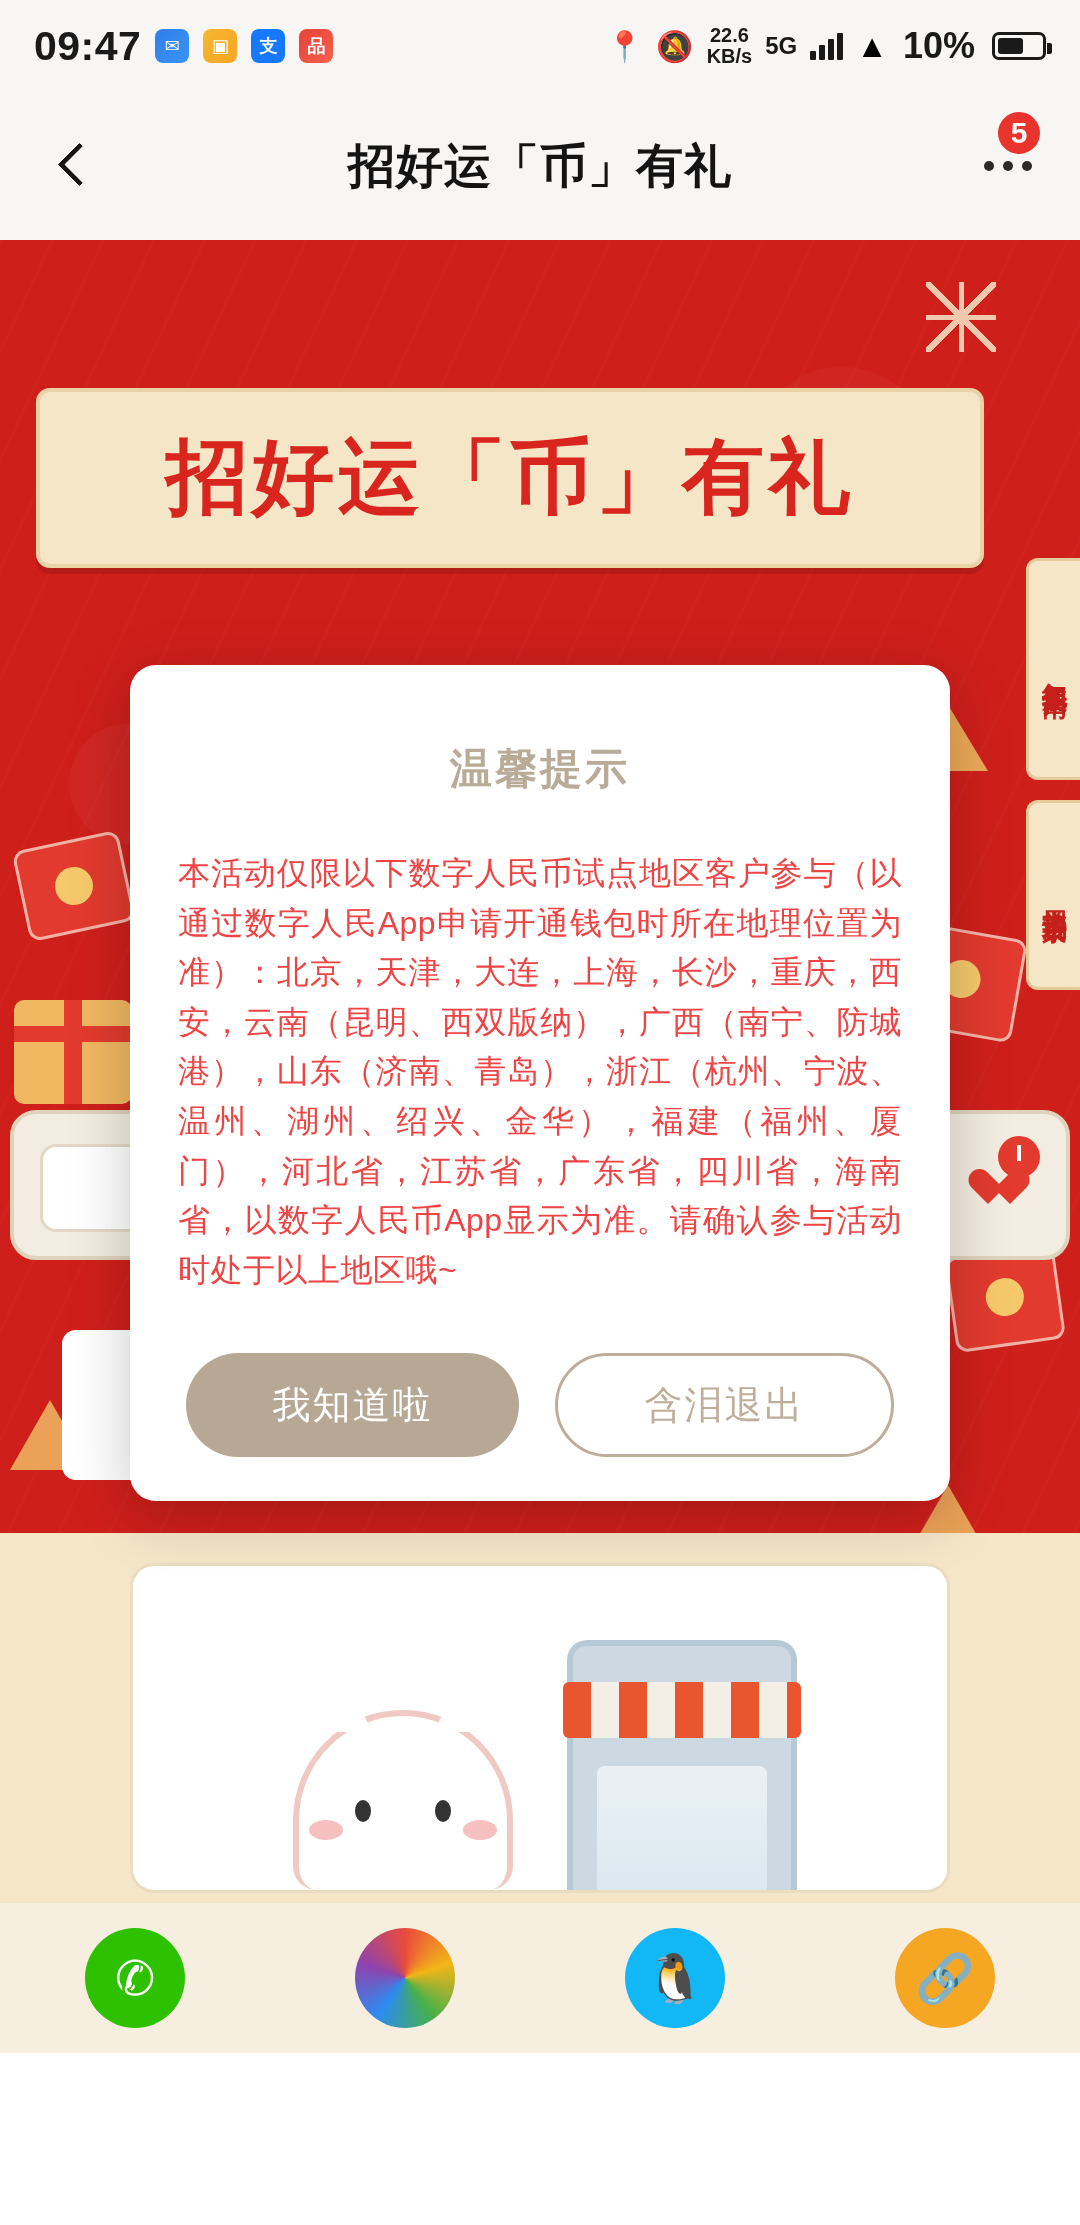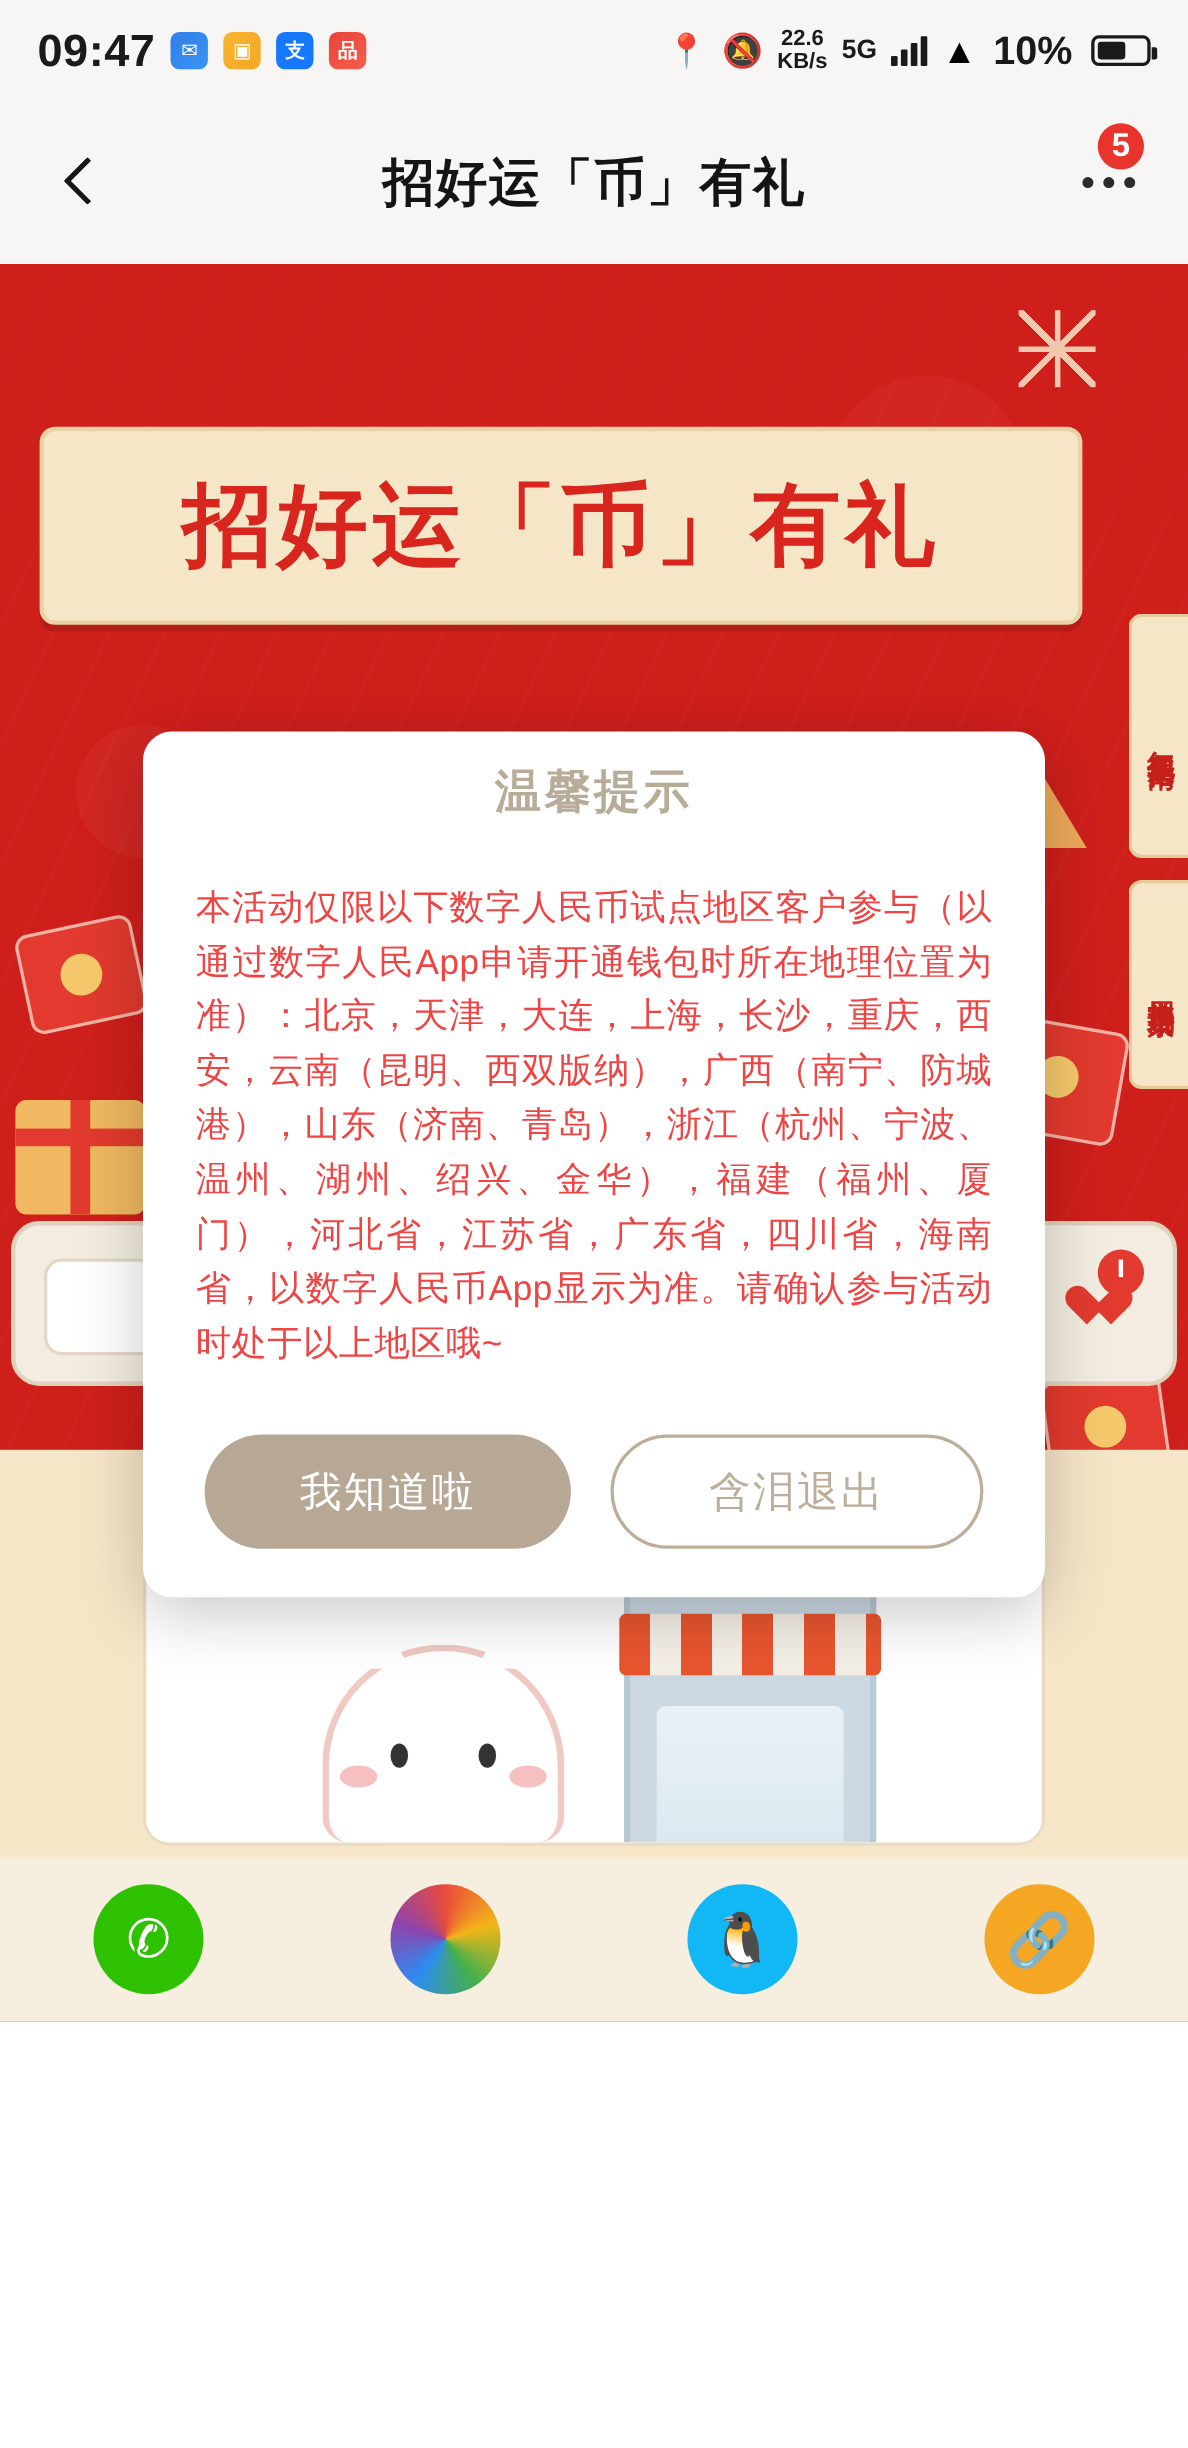--- a/index.html
+++ b/index.html
@@ -4,21 +4,21 @@
 <style>
   * { box-sizing: border-box; margin: 0; padding: 0; }
   html, body {
     width: 1080px; height: 2225px;
     font-family: "Liberation Sans", "DejaVu Sans", sans-serif;
     background: #ffffff;
     overflow: hidden;
   }
   .phone {
     position: relative;
-    width: 1080px; height: 1838px;
+    width: 1080px; height: 2053px;
     background: #f7f5f2;
     overflow: hidden;
   }
 
   
   .statusbar {
     position: absolute; top: 0; left: 0; right: 0; height: 92px;
     background: #f7f6f4;
     display: flex; align-items: center; justify-content: space-between;
     padding: 0 34px;
@@ -220,21 +220,21 @@
   .tb-wechat { background:#2dc100; }
   .tb-photos { background: conic-gradient(#e94b3c,#f3b518,#46b04a,#2d8cf0,#8e44ad,#e94b3c); }
   .tb-qq { background:#12b7f5; }
   .tb-link { background:#f5a623; }
 
   
   .scrim { position:absolute; inset:0; background: rgba(0,0,0,0.0); }
   .modal {
     position: absolute; left: 130px; top: 425px; width: 820px;
     background:#fff; border-radius: 26px;
-    padding: 27px 48px 44px;
+    padding: 76px 48px 44px;
     box-shadow: 0 14px 60px rgba(0,0,0,.22);
   }
   .modal-title {
     text-align:center; font-size: 42px; font-weight: 700; color:#b8ab98;
     letter-spacing: 3px; margin-bottom: 52px;
   }
   .modal-body {
     font-size: 32px; line-height: 1.55; color: #ef4444; text-align: justify;
     text-align-last: left; letter-spacing: 0.5px;
   }

